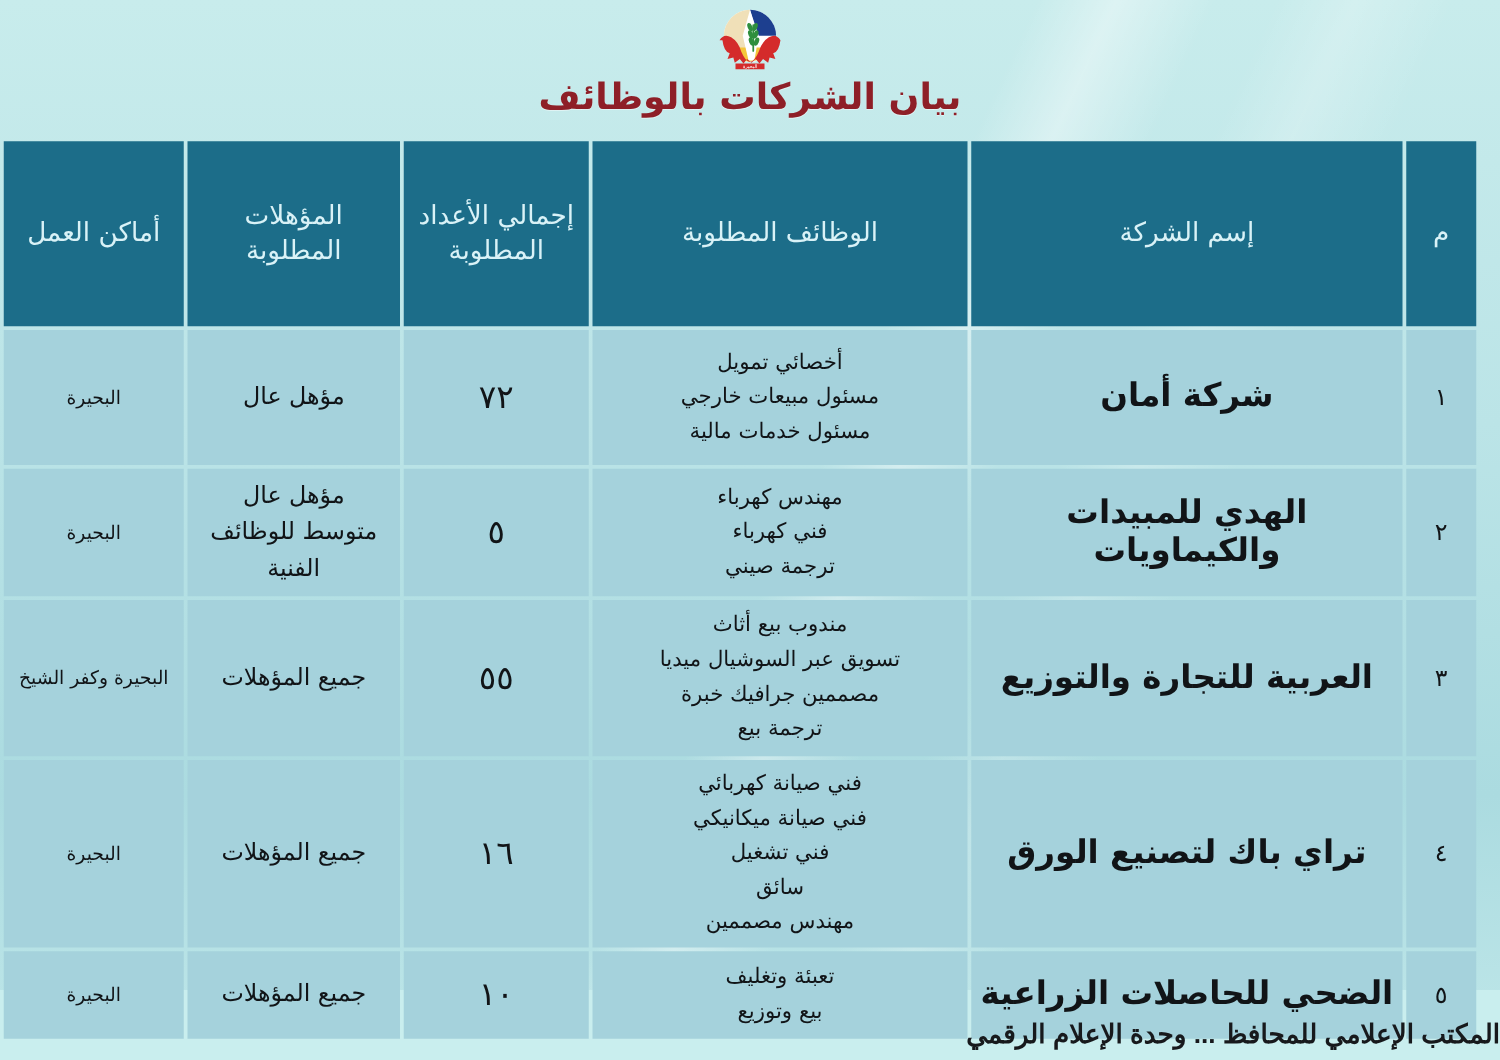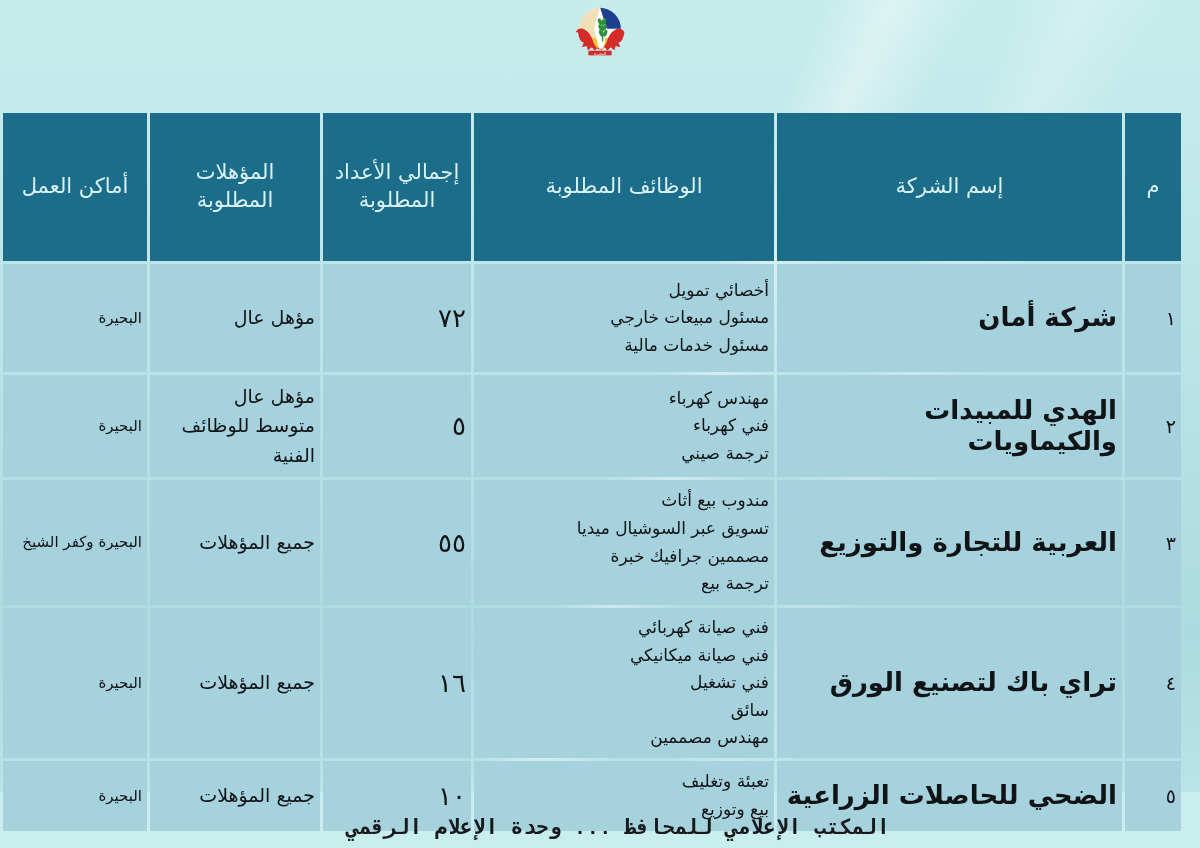--- a/index.html
+++ b/index.html
@@ -77,20 +77,21 @@
     font-size: 21px;
     line-height: 1.32;
     height: 140px;
     vertical-align: middle;
     padding: 4px 6px;
   }
   table.jobs td {
     background: #a5d2dc;
     color: #111417;
     vertical-align: middle;
+    text-align: center;
     padding: 6px 5px;
   }
   
   .col-num     { width: 56px;  }
   .col-company { width: 345px; }
   .col-jobs    { width: 300px; }
   .col-total   { width: 148px; }
   .col-qual    { width: 170px; }
   .col-place   { width: 144px; }
 
@@ -131,25 +132,25 @@
   tr.r1 td { height: 90px; }
   tr.r2 td { height: 113px; }
   tr.r3 td { height: 138px; }
   tr.r4 td { height: 58px; }
 
   
   .page-footer {
     position: absolute;
     left: 0; right: 0;
     bottom: 8px;
-    text-align: center;
+    text-align: right;
     font-size: 21px;
     color: #17191c;
     font-weight: bold;
-    font-family: Liberation Mono, monospace;
+    font-family: Liberation Sans, sans-serif;
     padding-left: 36px;
   }
 </style>
 </head>
 <body>
 
 <div class="bg-layer"></div>
 <div class="bg-bottom"></div>
 
 <div class="page-header">
@@ -169,20 +170,21 @@
         <ellipse cx="52" cy="54" rx="3.2" ry="6" transform="rotate(-22 52 54)"></ellipse>
         <rect x="53.3" y="30" width="2.4" height="38" rx="1.2"></rect>
       </g>
       <path d="M8 52 q6 -10 16 -4 q10 6 14 20 q6 14 12 14 q6 0 12 -14 q4 -14 14 -20 q10 -6 16 4
                q-2 16 -10 18 l3 8 -8 -2 -2 7 -7 -5 -5 6 -5 -6 -6 5 -6 -5 -5 6 -5 -6 -7 5 -2 -7 -8 2 3 -8
                q-8 -2 -10 -18 Z" fill="#d42b2b"></path>
       <path d="M30 84 h40 v8 h-40 Z" fill="#d42b2b"></path>
       <text x="50" y="91" font-size="7" fill="#ffffff" text-anchor="middle" font-family="DejaVu Sans, sans-serif">البحيرة</text>
     </svg>
   </div>
+  <div class="page-title">بيان الشركات بالوظائف</div>
 </div>
 
 <div class="table-wrap">
   <table class="jobs">
     <colgroup>
       <col class="col-num">
       <col class="col-company">
       <col class="col-jobs">
       <col class="col-total">
       <col class="col-qual">

